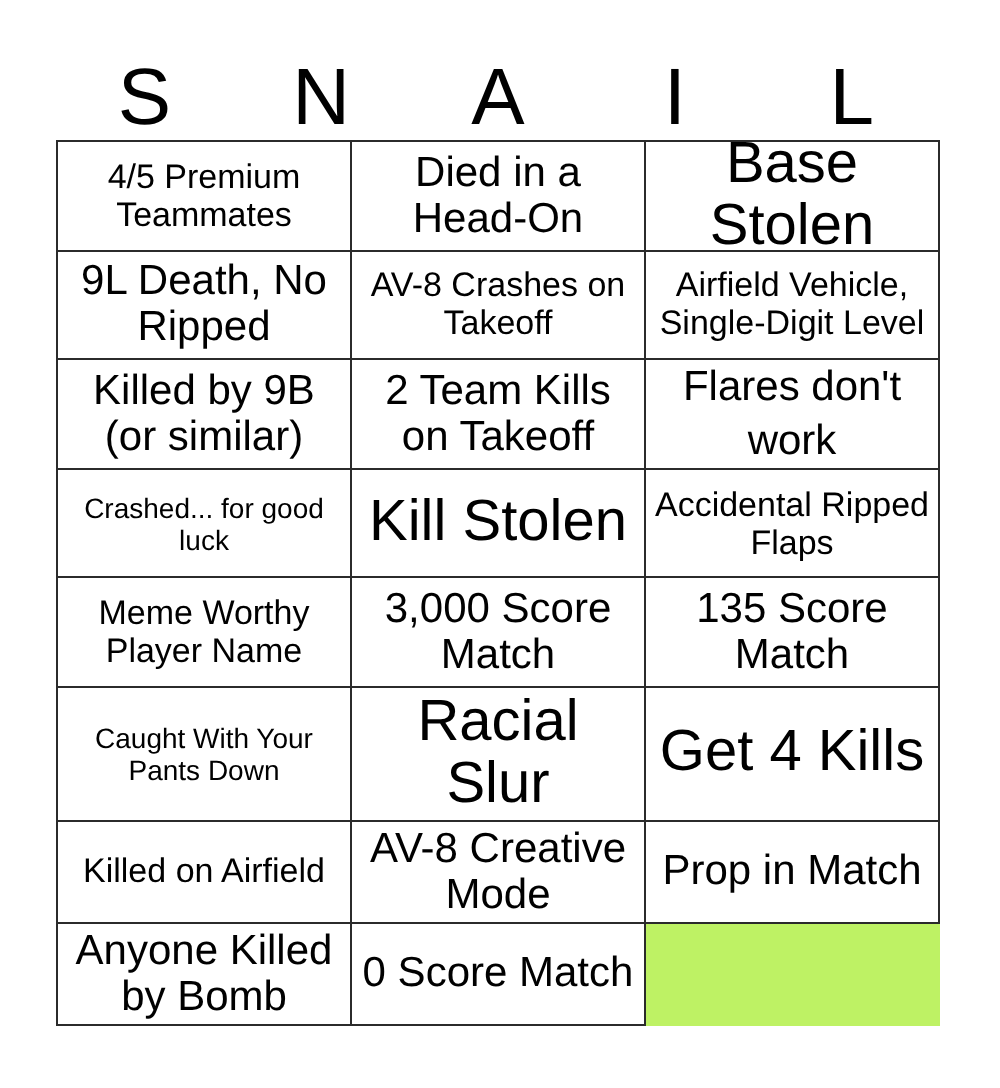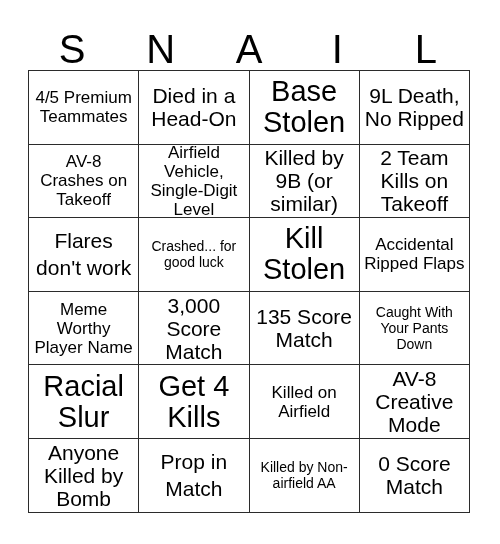--- a/index.html
+++ b/index.html
@@ -47,21 +47,21 @@
   }
 
   
   #bingo-grid {
     position: absolute;
     left: 28px;
     top: 70px;
     width: 442px;
     height: 443px;
     display: grid;
-    grid-template-columns: repeat(4, 1fr);
+    grid-template-columns: repeat(3, 1fr);
     grid-template-rows: repeat(5, 1fr);
     border-top: 1px solid #2b2b2b;
     border-left: 1px solid #2b2b2b;
     box-sizing: border-box;
     background: #bef264;
   }
 
   .cell {
     border-right: 1px solid #2b2b2b;
     border-bottom: 1px solid #2b2b2b;
@@ -163,26 +163,23 @@
         <span class="cell-text fs-xl">Get 4 Kills</span>
       </div>
     <div class="cell">
         <span class="cell-text fs-sm">Killed on Airfield</span>
       </div>
 
     <div class="cell">
         <span class="cell-text fs-md">AV-8 Creative Mode</span>
       </div>
     <div class="cell">
-        <span class="cell-text fs-md">Anyone Killed by Bomb</span>
-      </div>
-    <div class="cell">
         <span class="cell-text fs-lg">Prop in Match</span>
       </div>
     <div class="cell">
-        <span class="cell-text fs-xs">Killed by Non-airfield AA</span>
+        <span class="cell-text fs-md">Anyone Killed by Bomb</span>
       </div>
     <div class="cell">
         <span class="cell-text fs-md">0 Score Match</span>
       </div>
 
   </div>
 </div>
 
 </body></html>

